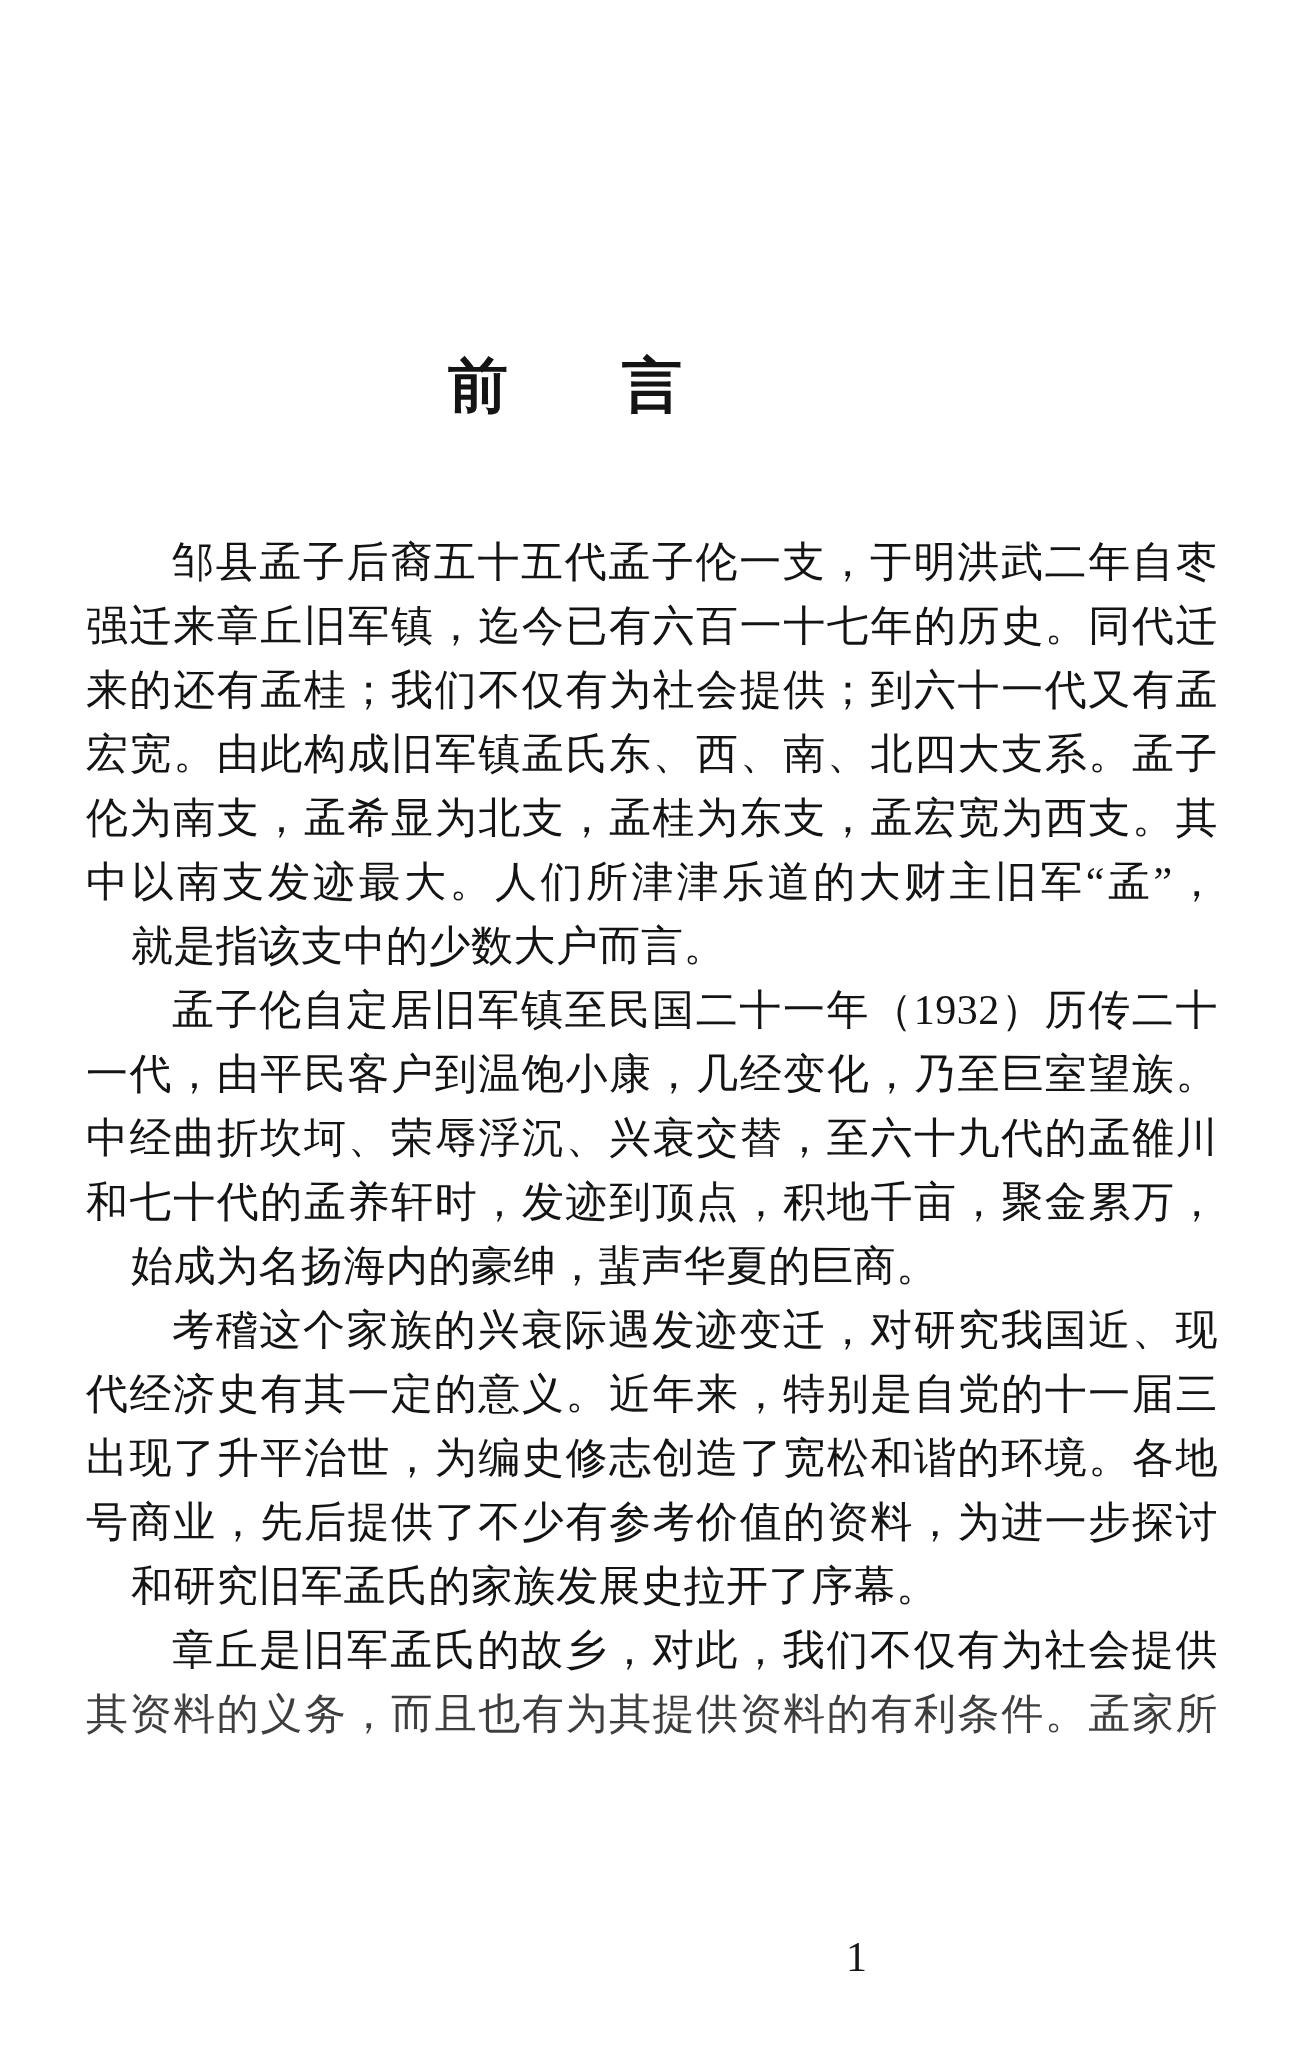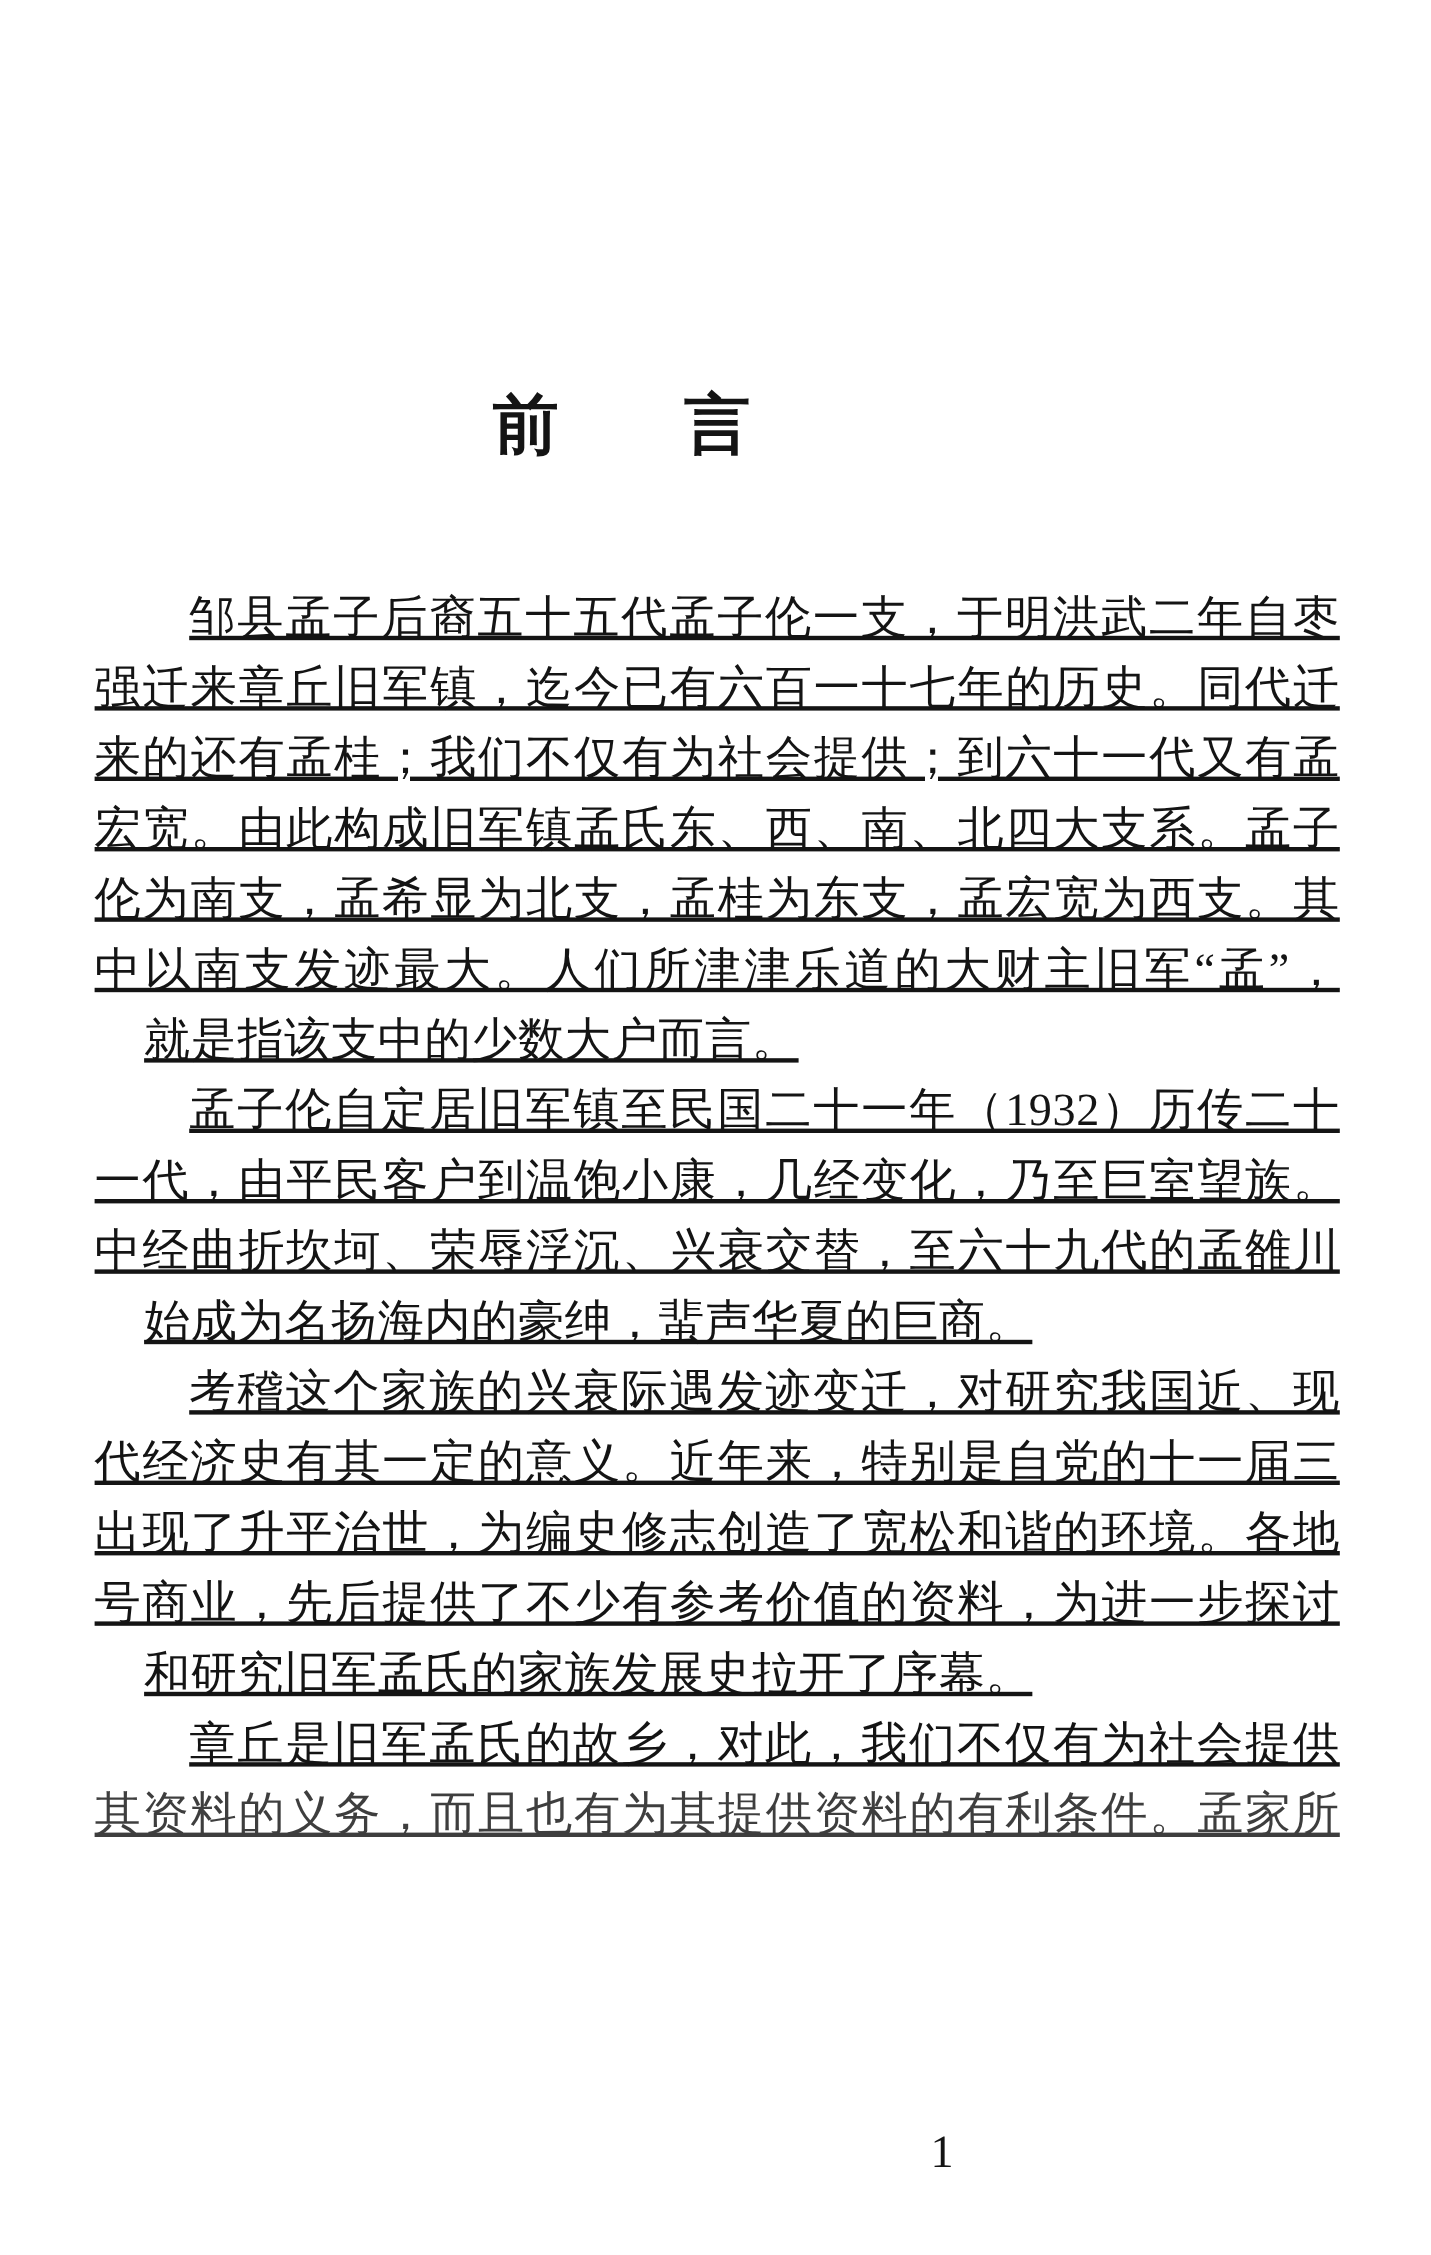--- a/index.html
+++ b/index.html
@@ -20,21 +20,20 @@
     font-size:60px;
     font-weight:bold;
     letter-spacing:0;
     line-height:1;
   }
   .body-text {
     position:absolute;
     top:530px; left:86px;
     width:1132px;
     font-size:42px;
-    text-decoration:underline;
   }
   .line {
     height:64px;
     line-height:64px;
     text-align:justify;
     text-align-last:justify;
     letter-spacing:0.5px;
   }
   .indent { text-indent:86px; }
   .para-end { text-align-last:left;margin-left:45px; }
@@ -60,20 +59,21 @@
     <div class="line indent">邹县孟子后裔五十五代孟子伦一支，于明洪武二年自枣</div>
     <div class="line">强迁来章丘旧军镇，迄今已有六百一十七年的历史。同代迁</div>
     <div class="line">来的还有孟桂；我们不仅有为社会提供；到六十一代又有孟</div>
     <div class="line">宏宽。由此构成旧军镇孟氏东、西、南、北四大支系。孟子</div>
     <div class="line">伦为南支，孟希显为北支，孟桂为东支，孟宏宽为西支。其</div>
     <div class="line">中以南支发迹最大。人们所津津乐道的大财主旧军“孟”，</div>
     <div class="line para-end">就是指该支中的少数大户而言。</div>
     <div class="line indent">孟子伦自定居旧军镇至民国二十一年（1932）历传二十</div>
     <div class="line">一代，由平民客户到温饱小康，几经变化，乃至巨室望族。</div>
     <div class="line">中经曲折坎坷、荣辱浮沉、兴衰交替，至六十九代的孟雒川</div>
+    <div class="line">和七十代的孟养轩时，发迹到顶点，积地千亩，聚金累万，</div>
     <div class="line para-end">始成为名扬海内的豪绅，蜚声华夏的巨商。</div>
     <div class="line indent">考稽这个家族的兴衰际遇发迹变迁，对研究我国近、现</div>
     <div class="line">代经济史有其一定的意义。近年来，特别是自党的十一届三</div>
     <div class="line">出现了升平治世，为编史修志创造了宽松和谐的环境。各地</div>
     <div class="line">号商业，先后提供了不少有参考价值的资料，为进一步探讨</div>
     <div class="line para-end">和研究旧军孟氏的家族发展史拉开了序幕。</div>
     <div class="line indent">章丘是旧军孟氏的故乡，对此，我们不仅有为社会提供</div>
     <div class="line faded">其资料的义务，而且也有为其提供资料的有利条件。孟家所</div>
   </div>
 

